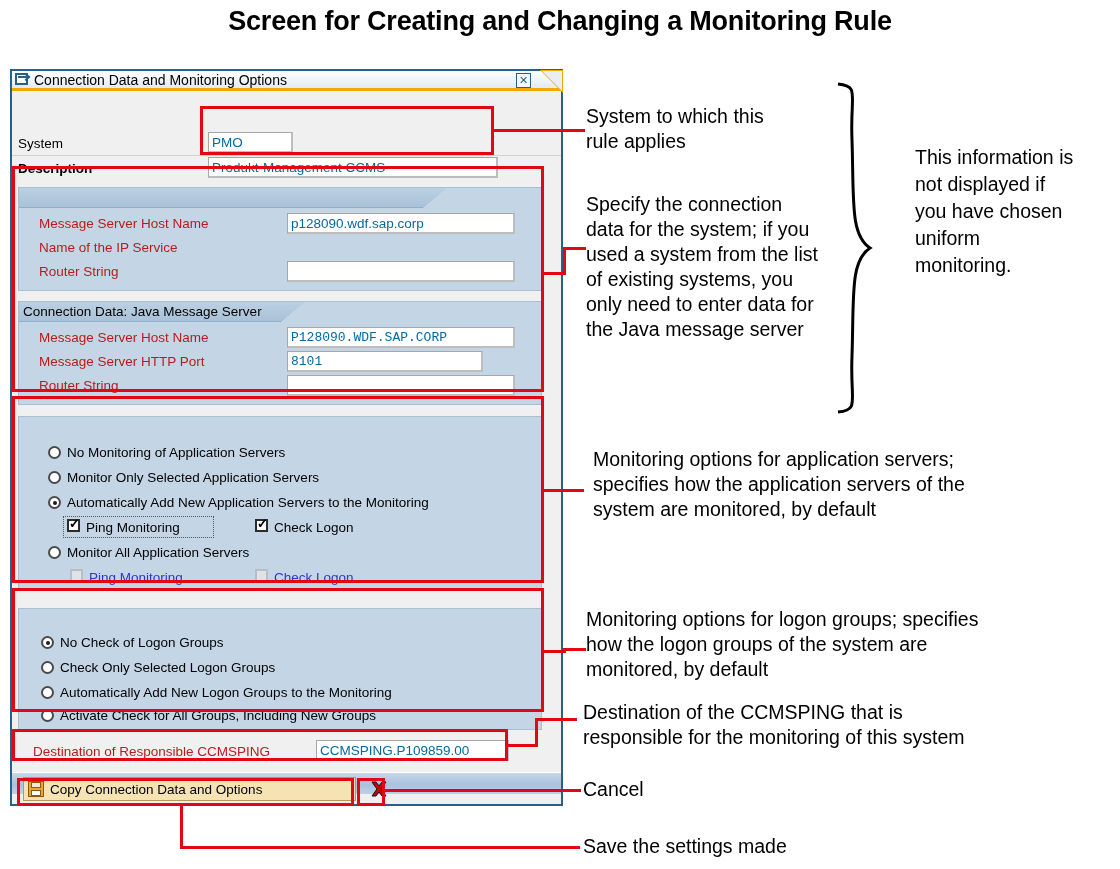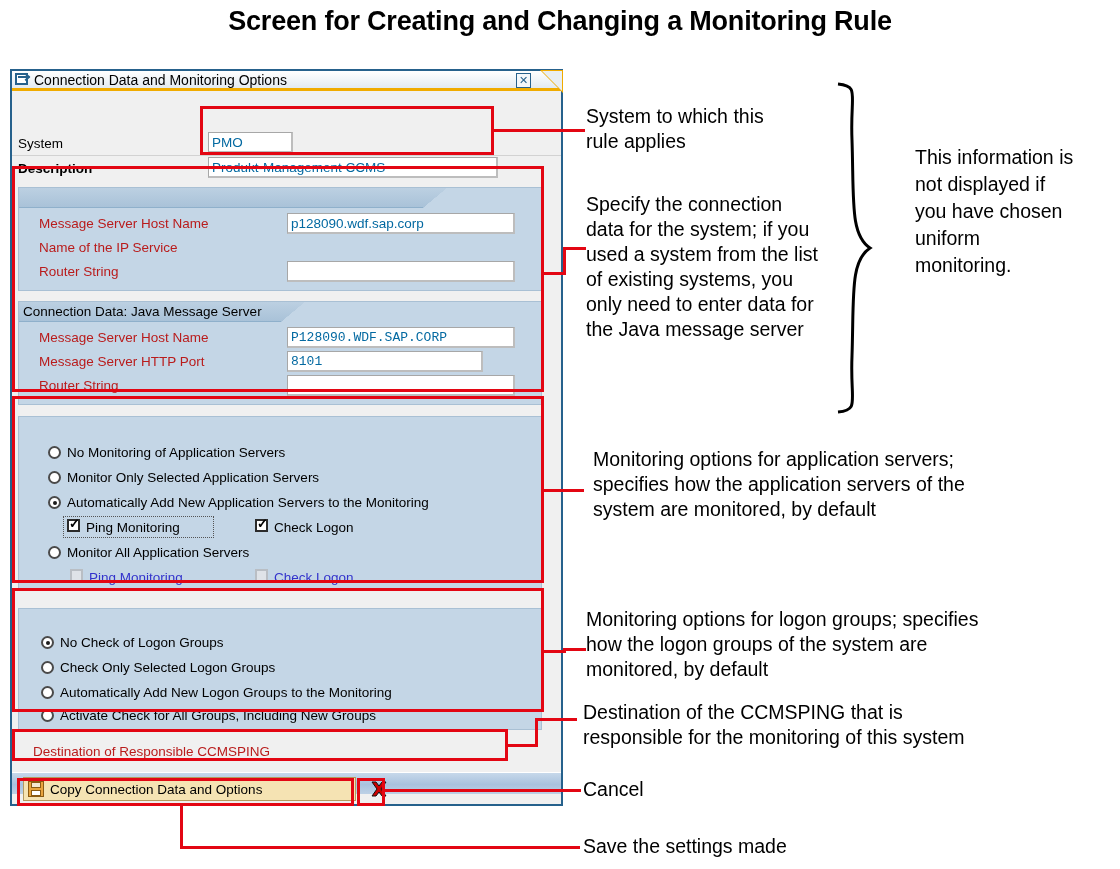--- a/index.html
+++ b/index.html
@@ -279,20 +279,21 @@
 
         <div class="radio" style="left:22px; top:77px;"></div>
         <div class="opt-label" style="left:41px; top:75px;">Automatically Add New Logon Groups to the Monitoring</div>
 
         <div class="radio" style="left:22px; top:100px;"></div>
         <div class="opt-label" style="left:41px; top:98px;">Activate Check for All Groups, Including New Groups</div>
       </div>
 
       <div id="dest-strip" style="left:0px; top:645px; width:100%; height:32px;">
         <div class="fld-label" style="left:21px; top:6px;">Destination of Responsible CCMSPING</div>
+        <div class="sapinput" style="left:304px; top:4px; width:193px;">CCMSPING.P109859.00</div>
       </div>
 
       <div id="footer-bar" style="top:681px; height:22px;">
         <div id="copy-btn" style="left:11px; top:4px; width:333px; height:24px;">
           <span class="save-icon">
             <span class="body"></span>
               <span class="shutter"></span>
               <span class="label"></span>
           </span>
           <span>Copy Connection Data and Options</span>

